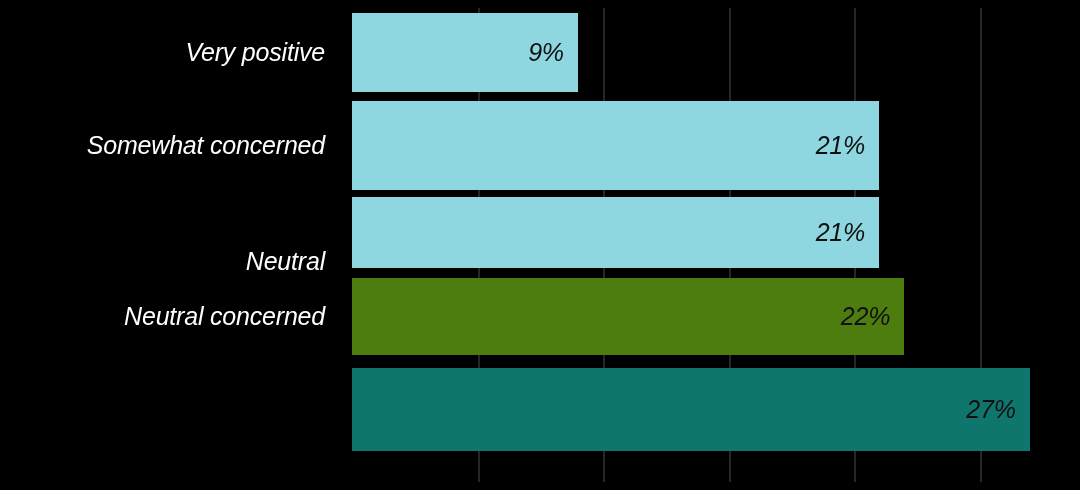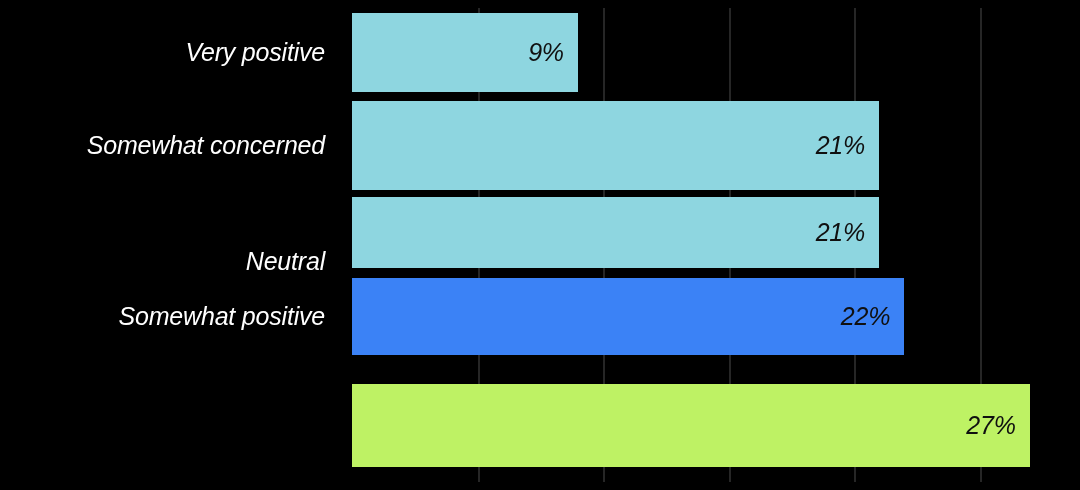--- a/index.html
+++ b/index.html
@@ -114,25 +114,25 @@
           <span class="bar-value">21%</span>
         </div>
       </div>
       <div class="bar-row" style="top: 197px; height: 71px;">
         <div class="cat-label" style="top: 22.5px; margin-top: 29px;">Neutral</div>
         <div class="bar" style="left: 352px; top: 0px; height: 71px; width: 527.1px; background: rgb(142, 214, 224);">
           <span class="bar-value">21%</span>
         </div>
       </div>
       <div class="bar-row" style="top: 278px; height: 77px;">
-        <div class="cat-label" style="top: 25.5px;">Somewhat positive</div>
-        <div class="bar" style="left: 352px; top: 0px; height: 77px; width: 552.2px; background: #3b82f6;">
+        <div class="cat-label" style="top: 25.5px;">Neutral concerned</div>
+        <div class="bar" style="left: 352px; top: 0px; height: 77px; width: 552.2px; background: #4d7c0f;">
           <span class="bar-value">22%</span>
         </div>
       </div>
       <div class="bar-row" style="top: 368px; height: 83px;">
-        <div class="bar" style="left: 352px; top: 16px; height: 83px; width: 677.7px; background: #bef264;">
+        <div class="bar" style="left: 352px; top: 0px; height: 83px; width: 677.7px; background: #0f766e;">
           <span class="bar-value">27%</span>
         </div>
       </div>
     </div>
 
 </div>
 
 </body></html>

